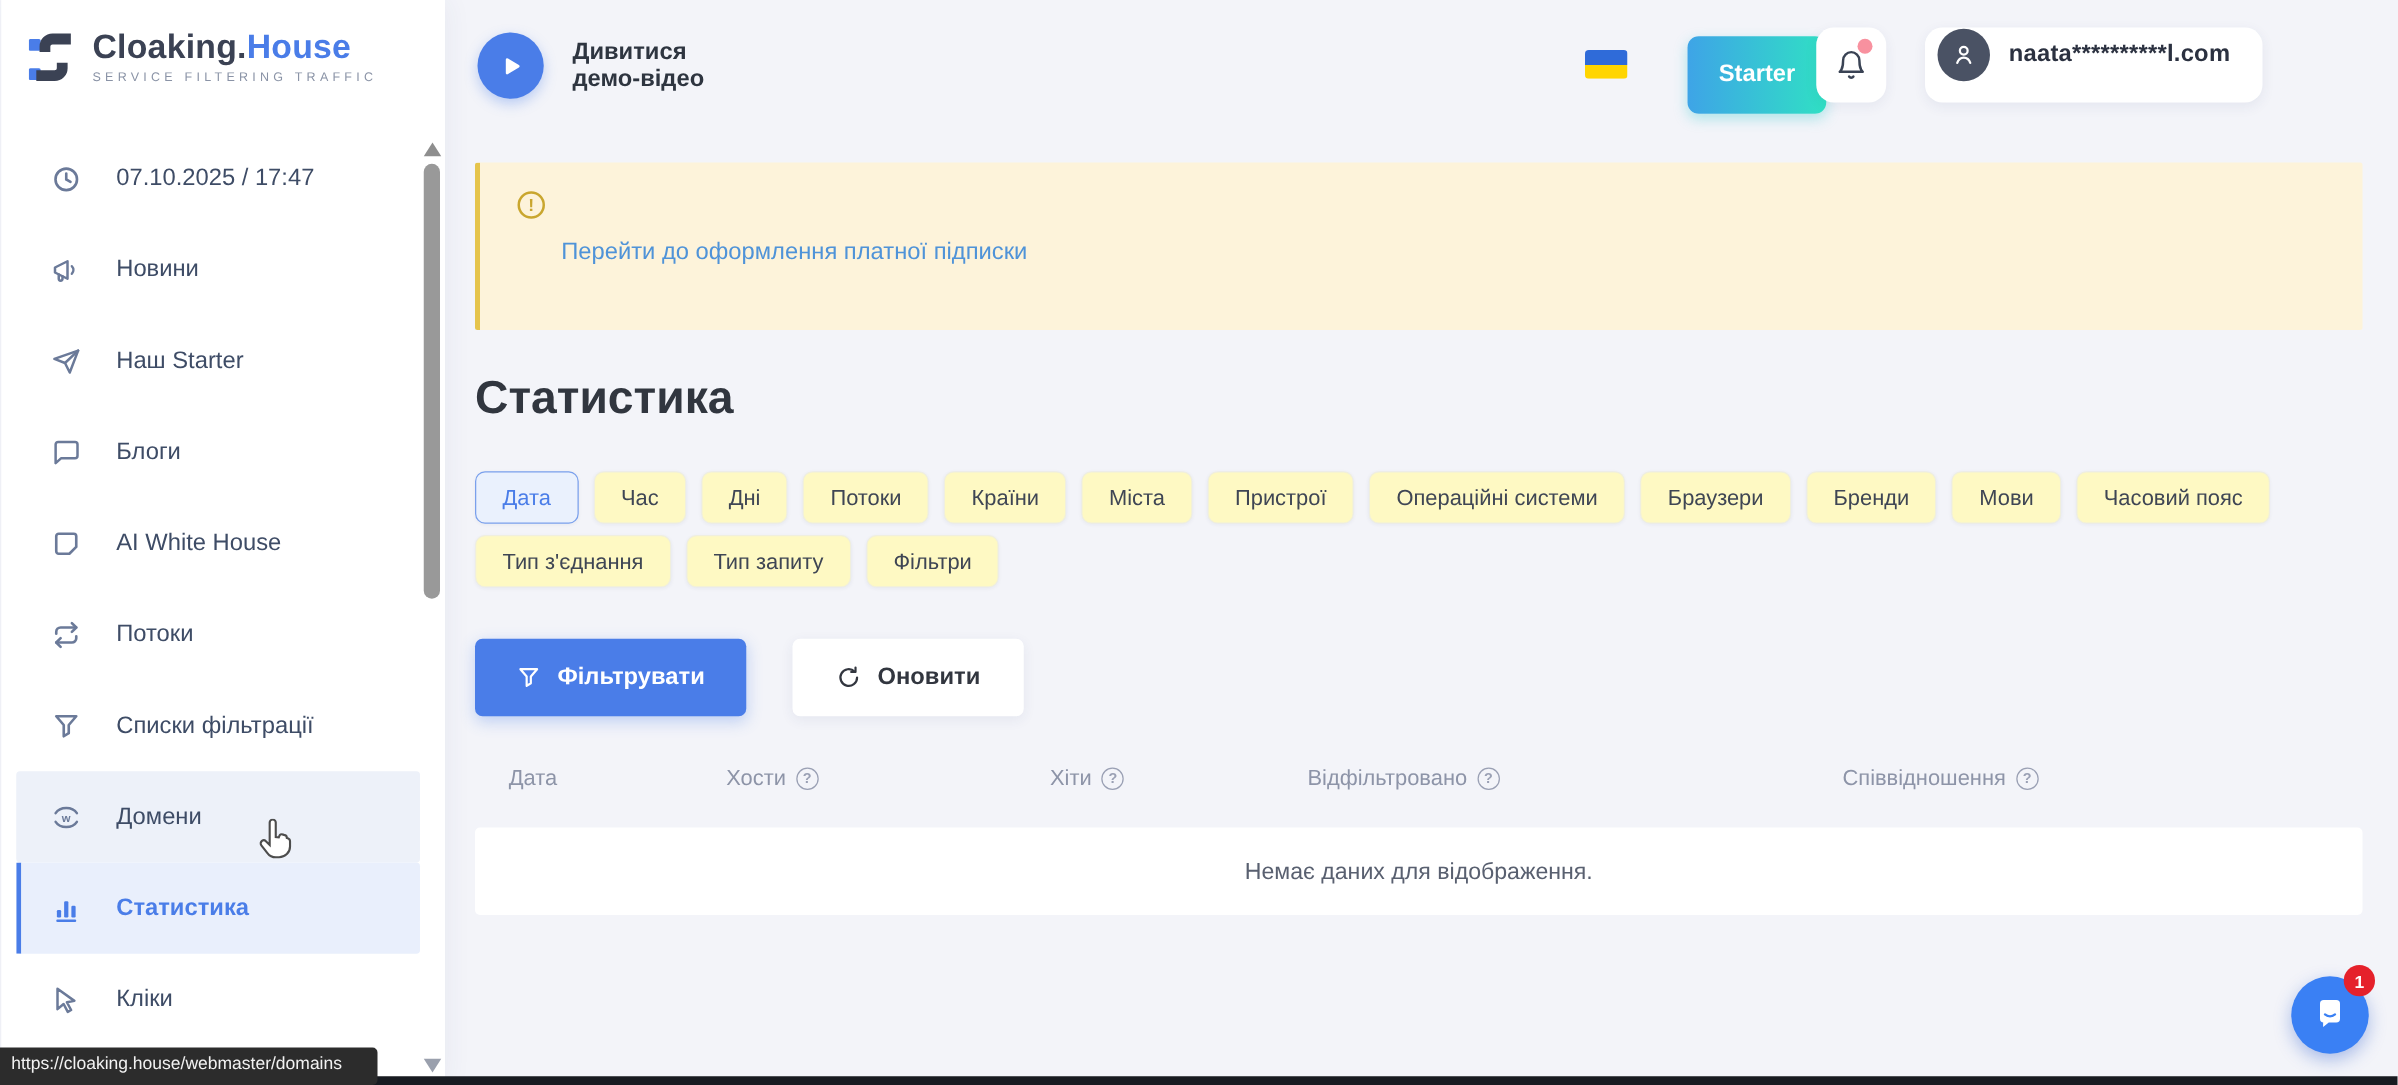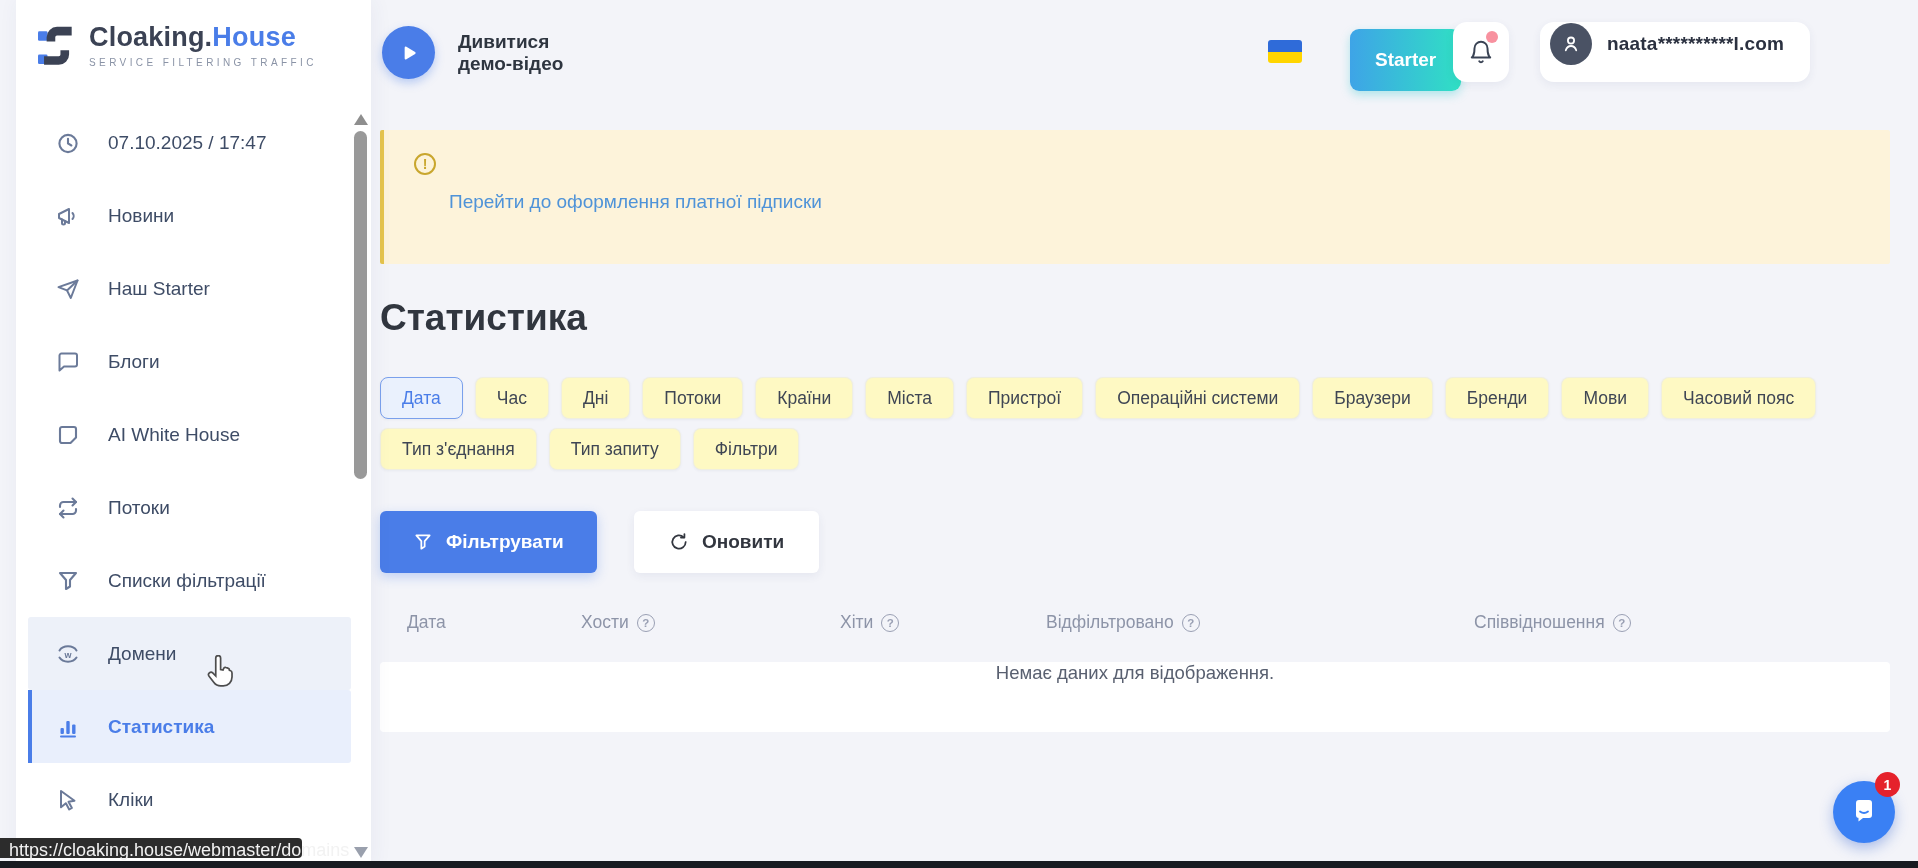--- a/index.html
+++ b/index.html
@@ -1,21 +1,21 @@
 <!DOCTYPE html>
 <html><head>
 <meta charset="utf-8">
 <style>
   * { margin:0; padding:0; box-sizing:border-box; }
   html,body { width:1918px; height:868px; overflow:hidden;
     font-family:"Liberation Sans","DejaVu Sans",sans-serif;
     background:#f3f4f9; }
 
   
-  .sidebar { position:absolute; left:16px; top:0; width:355px; height:868px;
+  .sidebar { position:absolute; left:1px; top:0; width:355px; height:868px;
     background:#ffffff; box-shadow:2px 0 20px rgba(45,62,118,.06); z-index:2;text-decoration:underline; }
   .logo { position:absolute; left:22px; top:22px; display:flex; align-items:center; gap:13px; cursor:pointer; }
   .logo-name { font-size:27px; font-weight:bold; color:#3b4254; letter-spacing:.2px; }
   .logo-name .accent { color:#4a7de8; }
   .logo-tagline { font-size:10px; letter-spacing:3.4px; color:#8a93a6; margin-top:4px; }
 
   .nav { position:absolute; top:106px; left:0; right:0; }
   .nav-item { height:73px; margin:0 20px 0 12px; display:flex; align-items:center;
     gap:27px; padding-left:27px; color:#3e4c66; font-size:19px; cursor:pointer; border-radius:3px; }
   .nav-item .ni-icon { width:26px; height:26px; flex:0 0 26px; color:#6b7a99; display:flex; align-items:center; justify-content:center; }
@@ -76,26 +76,26 @@
   .btn-filter { left:380px; padding:0 33px; background:#4a7de8; color:#fff; box-shadow:0 4px 12px rgba(74,125,232,.3); }
   .btn-refresh { left:634px; padding:0 35px; background:#fff; color:#32363f; box-shadow:0 3px 10px rgba(45,62,118,.07); }
 
   
   .thead { position:absolute; left:380px; top:612px; width:1510px; display:grid;
     grid-template-columns:174px 259px 206px 428px 1fr; padding-left:27px; color:#8d94a8; font-size:17.5px; }
   .th { display:flex; align-items:center; gap:8px; }
   .q-icon { width:18px; height:18px; border:1.6px solid #9aa0b4; border-radius:50%; color:#9aa0b4;
     font-size:11.5px; font-weight:bold; display:inline-flex; align-items:center; justify-content:center; cursor:pointer; }
   .empty-row { position:absolute; left:380px; top:662px; width:1510px; height:70px; background:#fff; border-radius:4px;
-    display:flex; justify-content:center; color:#596070; font-size:18.5px; }
+    display:flex; align-items:center; justify-content:center; color:#596070; font-size:18.5px; }
 
   
   .hand-cursor { position:absolute; left:205px; top:655px; z-index:5; pointer-events:none; }
-  .statusbar { position:absolute; left:0; top:838px; width:302px; height:20px; background:#2c2c2c; color:#f2f2f2;
-    font-size:18px; line-height:24px; padding-left:9px; border-radius:0 4px 4px 0; z-index:6; white-space:nowrap; }
+  .statusbar { position:absolute; left:0; top:838px; width:302px; height:30px; background:#2c2c2c; color:#f2f2f2;
+    font-size:14px; line-height:24px; padding-left:9px; border-radius:0 4px 4px 0; z-index:6; white-space:nowrap; }
   .bottom-edge { position:absolute; left:0; top:861px; width:1918px; height:7px; background:#181b21; z-index:4; }
   .chat-btn { position:absolute; left:1833px; top:781px; width:62px; height:62px; border-radius:50%; border:none;
     background:#3a80f4; cursor:pointer; display:flex; align-items:center; justify-content:center;
     box-shadow:0 5px 14px rgba(30,80,200,.35); z-index:6; }
   .chat-badge { position:absolute; left:42px; top:-9px; width:25px; height:25px; border-radius:50%; background:#e5212b;
     color:#fff; font-size:14px; font-weight:bold; display:flex; align-items:center; justify-content:center; }
   svg { display:block; }
 </style>
 </head>
 <body>

